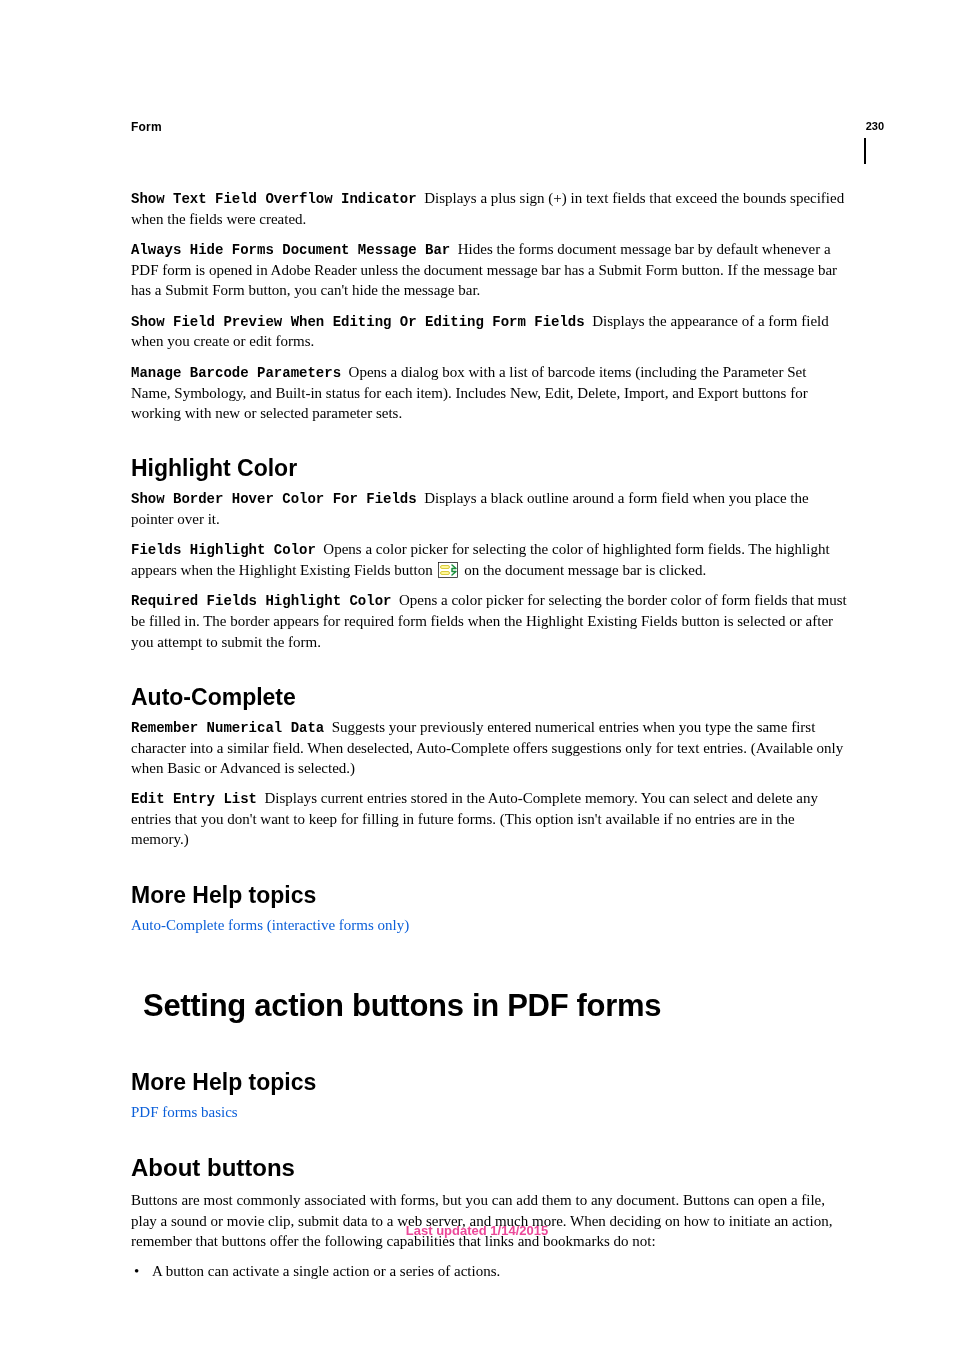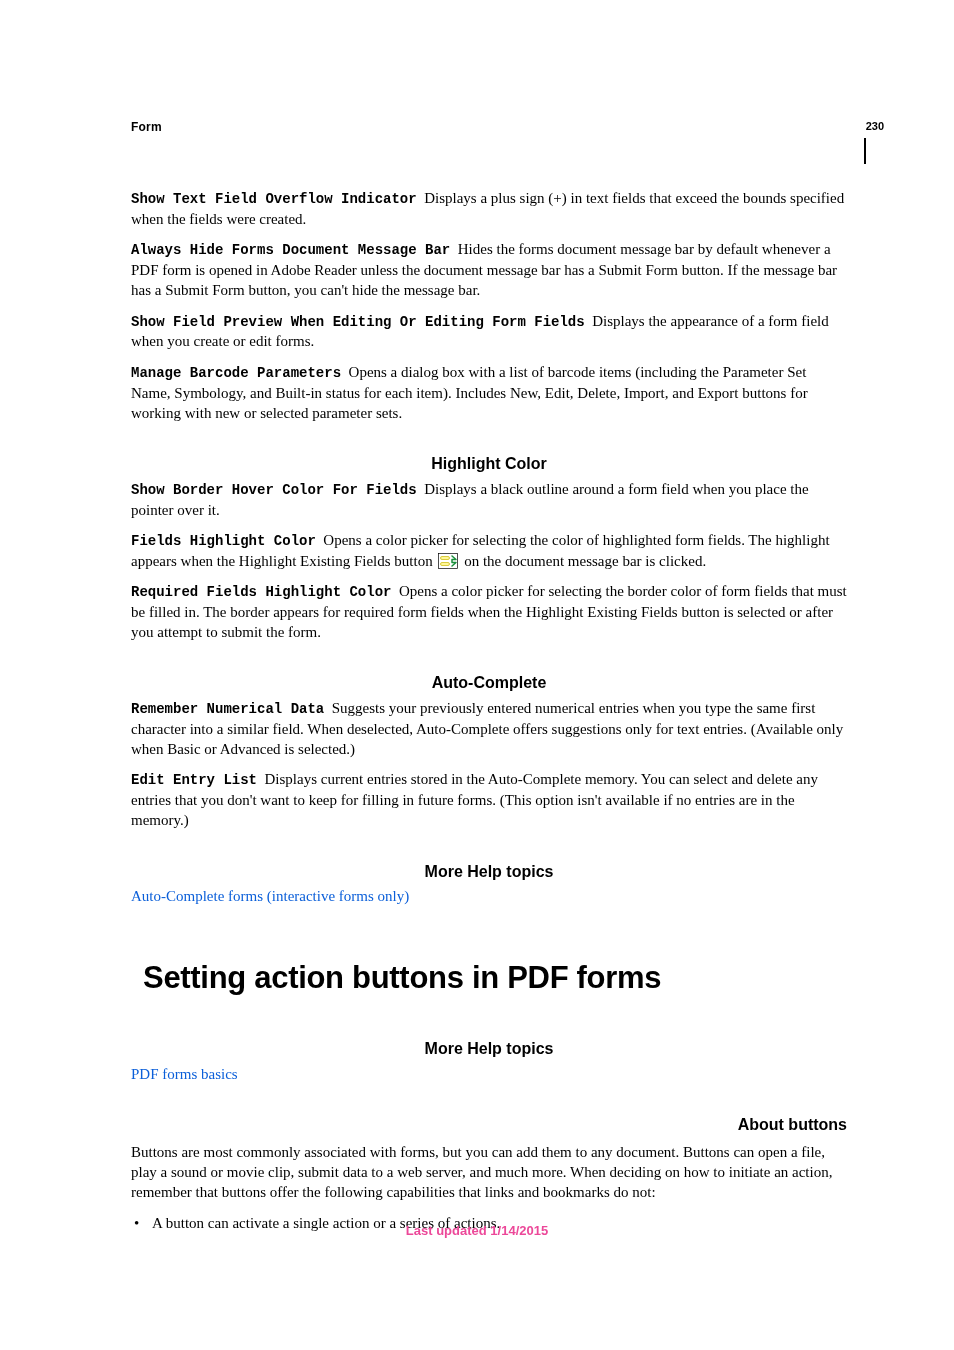--- a/index.html
+++ b/index.html
@@ -50,38 +50,36 @@
   }
   .para { margin: 0 0 10px 0; }
   .term {
     font-family: Liberation Mono, monospace;
     font-weight: 700;
     font-size: 14px;
   }
   .h2 {
     font-family: "Myriad Pro", "Helvetica Neue", Arial, sans-serif;
     font-weight: 700;
-    font-size: 16px;
+    font-size: 23px;
     margin: 30px 0 4px 0;
-    text-align: center;
   }
   .h2-tight { margin-top: 30px; }
   .h1 {
     font-family: "Myriad Pro", "Helvetica Neue", Arial, sans-serif;
     font-weight: 700;
     font-size: 31px;
     margin: 50px 0 40px 12px;
     letter-spacing: -0.3px;
   }
   .h-section {
     font-family: "Myriad Pro", "Helvetica Neue", Arial, sans-serif;
     font-weight: 700;
-    font-size: 16px;
+    font-size: 24px;
     margin: 30px 0 6px 0;
-    text-align: right;
   }
   .link {
     color: #0b5fd9;
     text-decoration: none;
   }
   .icon-highlight {
     display: inline-block;
     vertical-align: -3px;
     width: 20px;
     height: 16px;

